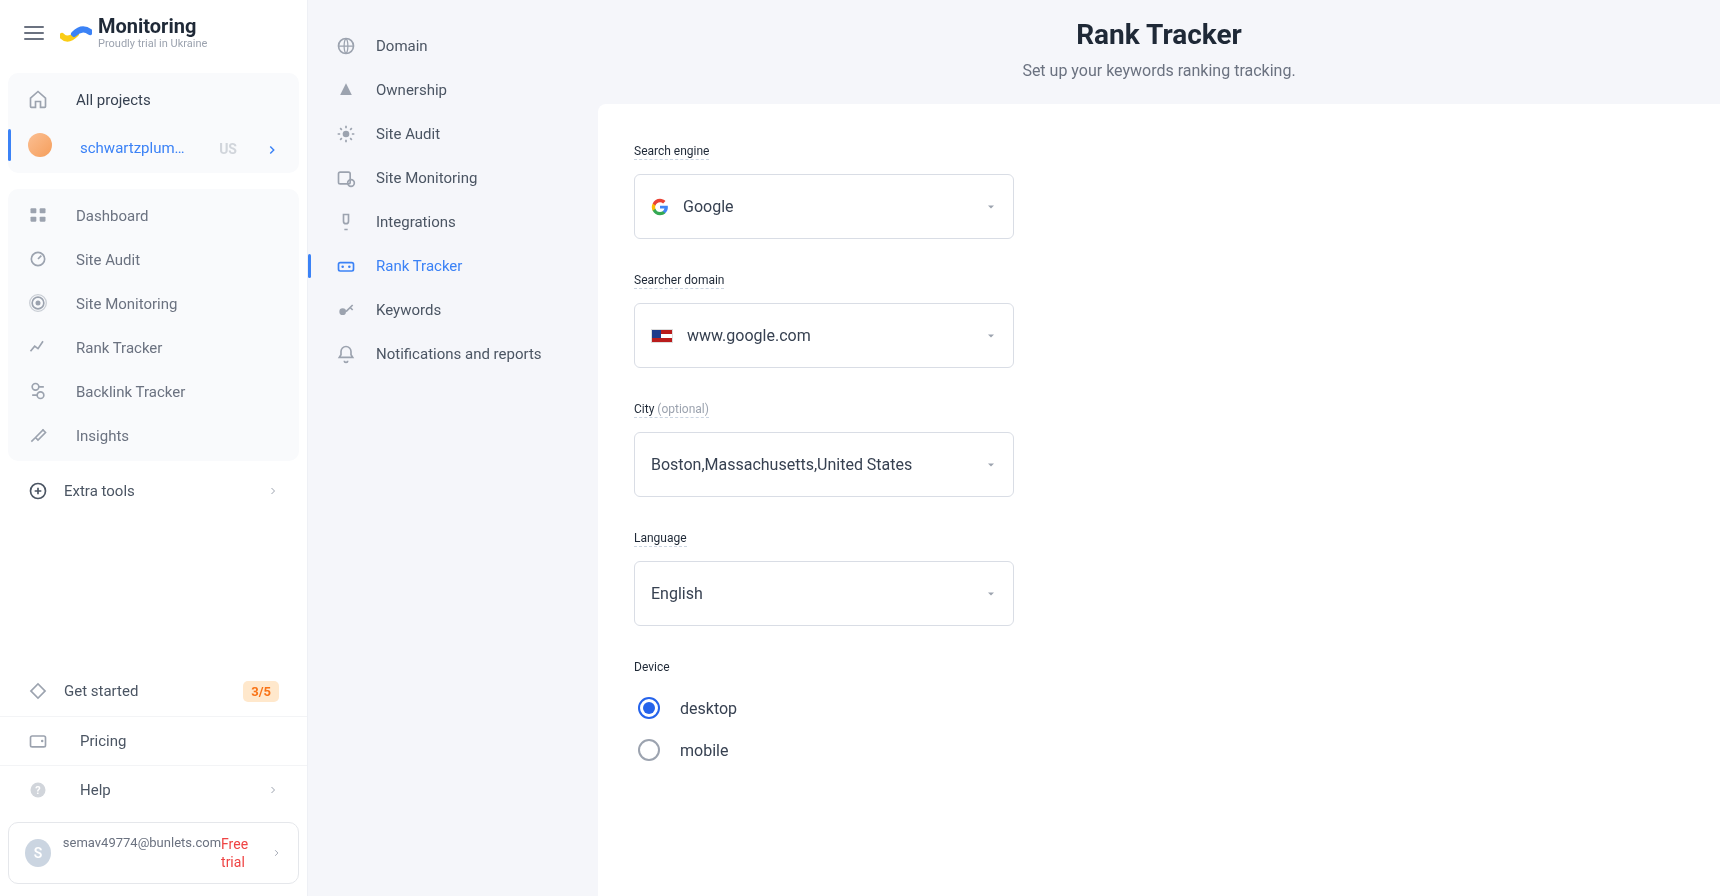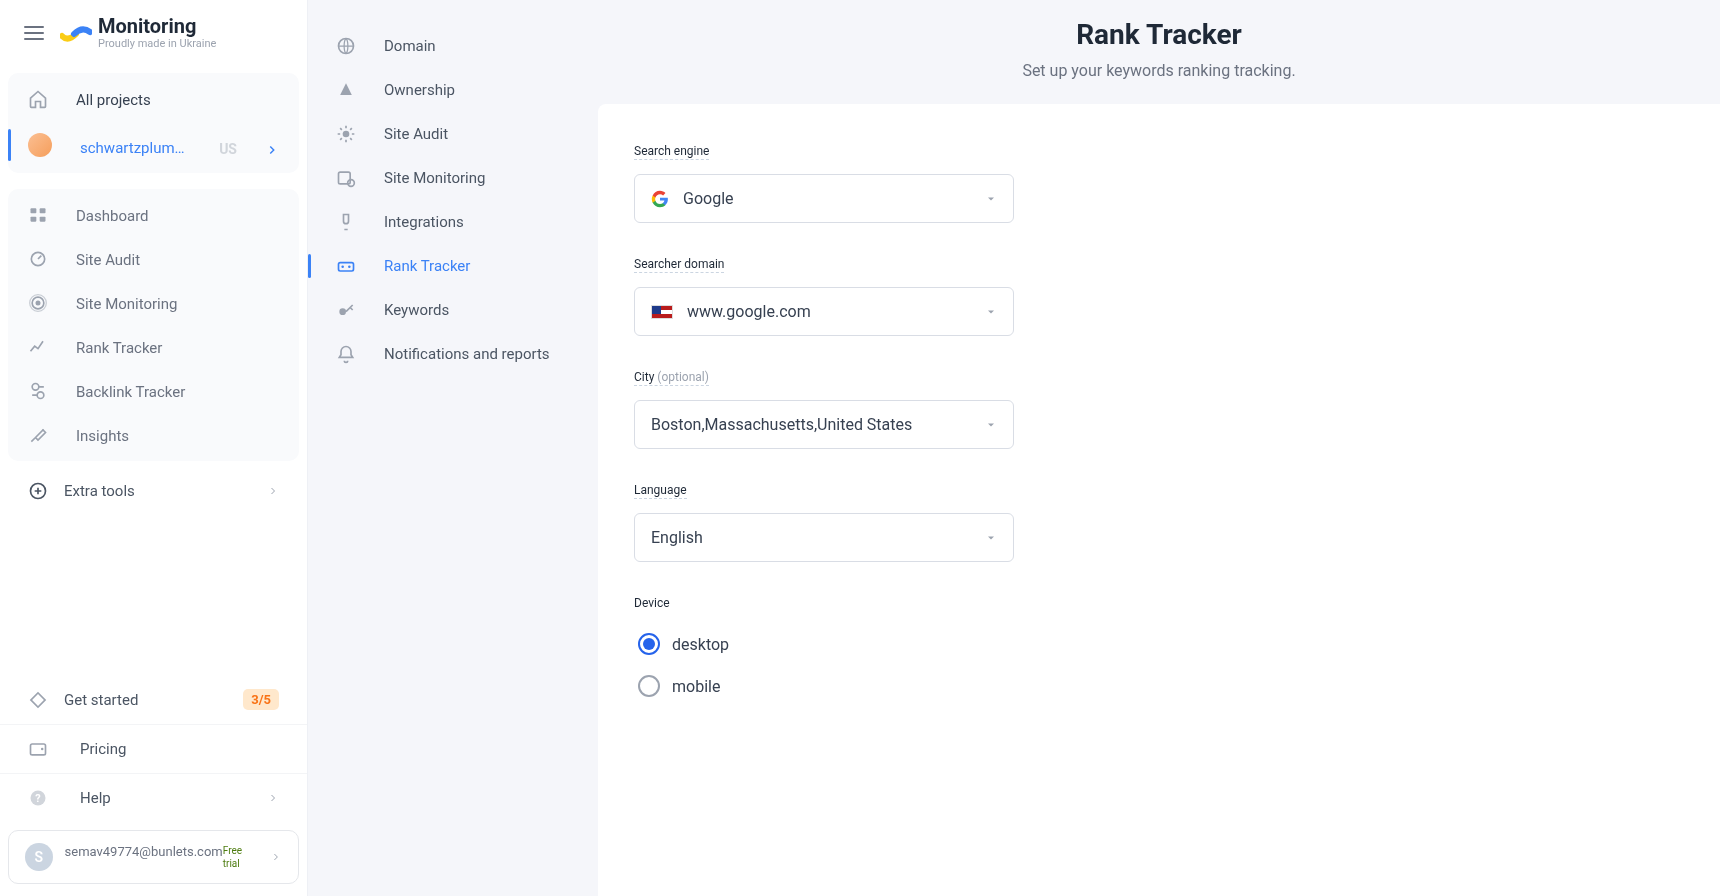--- a/index.html
+++ b/index.html
@@ -27,42 +27,42 @@
 .extra{padding:12px 28px;display:flex;align-items:center;gap:16px;color:#4b5563;font-size:15px;cursor:pointer}
 .extra .icon{width:20px;height:20px;fill:#9ca3af}
 .footer{margin-top:auto}
 .get-started{display:flex;align-items:center;padding:14px 28px;gap:16px;color:#4b5563;font-size:15px;cursor:pointer}
 .badge{margin-left:auto;background:#ffe8cc;color:#f97316;padding:3px 8px;border-radius:5px;font-size:13px;font-weight:700}
 .foot-item{display:flex;align-items:center;padding:14px 28px;gap:32px;color:#4b5563;font-size:15px;border-top:1px solid #f3f4f6;cursor:pointer}
 .user-card{margin:8px 8px 12px;border:1px solid #e5e7eb;border-radius:10px;padding:12px 16px;display:flex;align-items:center;gap:12px;cursor:pointer}
 .user-avatar{width:28px;height:28px;border-radius:50%;background:#cbd5e1;display:flex;align-items:center;justify-content:center;color:#fff;font-weight:600;font-size:14px}
 .user-info{display:flex;flex-direction:row;line-height:1.3}
 .user-email{font-size:13px;color:#6b7280}
-.user-plan{font-size:10px;color:#4d7c0f}
+.user-plan{font-size:14px;color:#ef4444}
 .sidebar-mid{width:290px;background:#f5f6fa;padding:24px 0}
-.mid-item{display:flex;align-items:center;padding:12px 28px;gap:28px;color:#4b5563;font-size:15px;cursor:pointer;position:relative}
+.mid-item{display:flex;align-items:center;padding:12px 28px;gap:20px;color:#4b5563;font-size:15px;cursor:pointer;position:relative}
 .mid-item .icon{width:20px;height:20px;fill:#9ca3af;color:#9ca3af}
 .mid-item.active{color:#3b82f6}
 .mid-item.active .icon{fill:#3b82f6;color:#3b82f6}
 .mid-item.active::before{content:"";position:absolute;left:0;top:10px;bottom:10px;width:3px;background:#3b82f6;border-radius:2px}
 .main{flex:1;display:flex;flex-direction:column;overflow:auto}
 .header{text-align:center;padding:18px 0 24px}
 .header h1{font-size:28px;color:#1f2937;font-weight:700}
 .header p{color:#6b7280;margin-top:10px;font-size:16px}
 .panel{background:#fff;border-radius:8px 0 0 0;margin-left:0;flex:1;padding:36px 36px}
 .field{margin-bottom:30px}
 .label{font-size:12px;color:#1f2937;display:inline-block;border-bottom:1px dashed #cbd5e1;padding-bottom:1px}
 .label-opt{color:#9ca3af;font-weight:400}
-.select{margin-top:14px;width:380px;border:1px solid #d9dde5;border-radius:6px;padding:14px 16px;display:flex;align-items:center;gap:14px;color:#374151;font-size:16px;cursor:pointer;background:#fff}
+.select{margin-top:14px;width:380px;border:1px solid #d9dde5;border-radius:6px;padding:22px 16px;display:flex;align-items:center;gap:14px;color:#374151;font-size:16px;cursor:pointer;background:#fff}
 .select .caret{margin-left:auto;color:#9ca3af}
 .googleg{width:18px;height:18px}
 .flag{width:22px;height:14px;background:linear-gradient(#b91c1c 0 33%,#fff 33% 66%,#b91c1c 66%);position:relative;border:1px solid #ddd}
 .flag::before{content:"";position:absolute;left:0;top:0;width:9px;height:8px;background:#1e3a8a}
 .radio-group{margin-top:12px}
-.radio{display:flex;align-items:center;gap:12px;padding:10px 4px;cursor:pointer}
+.radio{display:flex;align-items:center;gap:20px;padding:10px 4px;cursor:pointer}
 .radio-circle{width:22px;height:22px;border:2px solid #9ca3af;border-radius:50%;display:flex;align-items:center;justify-content:center}
 .radio.checked .radio-circle{border-color:#2563eb}
 .radio.checked .radio-circle::after{content:"";width:12px;height:12px;background:#2563eb;border-radius:50%}
 .radio-label{font-size:16px;color:#374151}
 svg{display:block}
 </style>
 </head>
 <body>
 
 <div class="sidebar-left">
@@ -72,21 +72,21 @@
         <span></span>
         <span></span>
       </div>
     <div class="logo">
       <svg class="logo-mark" viewBox="0 0 32 22">
           <path d="M2 14 Q8 20 16 12" stroke="#facc15" stroke-width="6" fill="none" stroke-linecap="round"></path>
           <path d="M14 12 Q22 4 30 10" stroke="#3b82f6" stroke-width="6" fill="none" stroke-linecap="round"></path>
         </svg>
       <div class="logo-text">
         <span class="logo-title">Monitoring</span>
-        <span class="logo-sub">Proudly made in Ukraine</span>
+        <span class="logo-sub">Proudly trial in Ukraine</span>
       </div>
     </div>
   </div>
 
   <div class="nav-group">
     <div class="nav-item">
       <svg class="icon" viewBox="0 0 24 24">
           <path d="M3 11l9-8 9 8v10a1 1 0 01-1 1h-5v-7h-6v7H4a1 1 0 01-1-1z" fill="none" stroke="currentColor" stroke-width="2"></path>
         </svg>
       <span>All projects</span>

